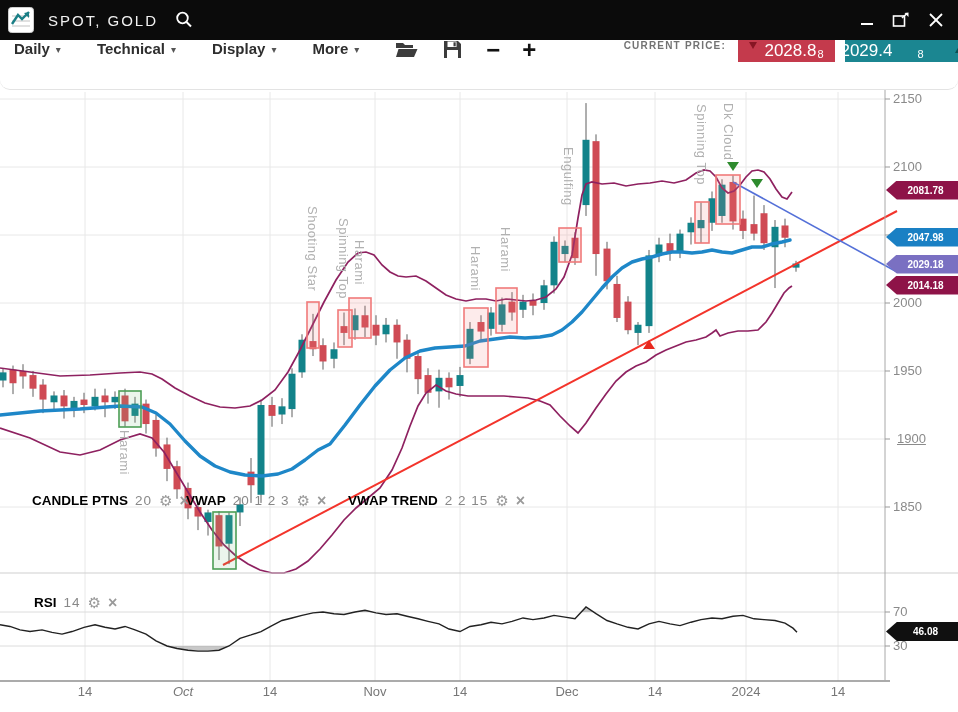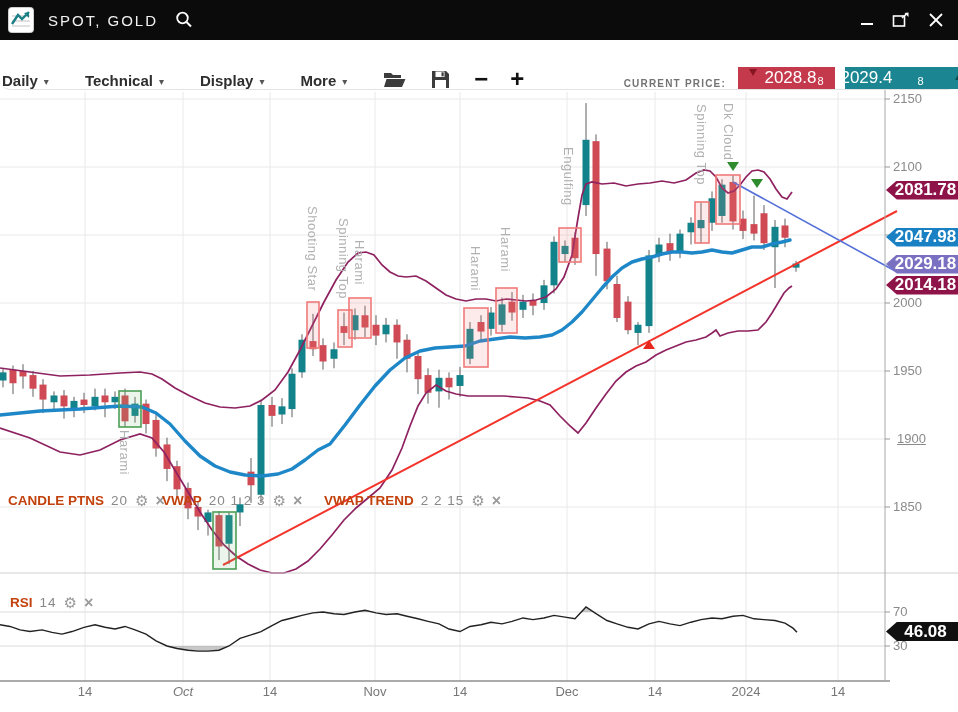--- a/index.html
+++ b/index.html
@@ -10,22 +10,22 @@
   .titlebar{position:absolute;left:0;top:0;width:958px;height:40px;background:#0b0b0b;
             display:flex;align-items:center;z-index:10;}
   .logo{width:26px;height:26px;margin-left:8px;}
   .app-title{color:#f2f2f2;font-size:15px;letter-spacing:2px;margin-left:14px;}
   .search-btn{margin-left:16px;cursor:pointer;display:flex;align-items:center;}
   .win-controls{margin-left:auto;display:flex;align-items:center;gap:18px;margin-right:14px;}
   .win-btn{cursor:pointer;display:flex;align-items:center;}
 
   
   .toolbar{position:absolute;left:0;top:40px;width:958px;height:50px;background:#fff;
-           border-bottom:1px solid #e3e3e3;display:flex;align-items:flex-end;z-index:10;
-           padding-left:2px;box-sizing:border-box;border-radius:10px;}
+           border-bottom:1px solid #e3e3e3;display:flex;align-items:flex-start;z-index:10;
+           padding-left:14px;box-sizing:border-box;border-radius:10px;}
   .menu-item{display:flex;align-items:center;margin-right:36px;cursor:pointer;}
   .menu-label{font-size:15px;font-weight:700;color:#2e2e2e;}
   .caret{font-size:10px;color:#555;margin-left:6px;margin-top:2px;}
   .tool-icon{margin-right:24px;cursor:pointer;display:flex;align-items:center;}
   .zoom-btn{font-size:24px;font-weight:700;color:#111;margin-right:22px;cursor:pointer;line-height:20px;}
   .cp-label{margin-left:auto;margin-right:12px;color:#737373;font-size:10px;
             letter-spacing:1.2px;font-weight:600;white-space:nowrap;}
   .price-chip{height:22px;display:flex;align-items:center;justify-content:center;
               color:#fff;font-size:17px;}
   .chip-bid{width:97px;background:#c43a4c;}
@@ -38,26 +38,26 @@
 
   
   #chart-region{position:absolute;left:0;top:0;width:958px;height:712px;}
   #chart-svg{position:absolute;left:0;top:0;}
   #overlay{position:absolute;left:0;top:0;width:958px;height:712px;pointer-events:none;}
   .axis-label{position:absolute;color:#8a8a8a;font-size:13px;}
   .x-label{position:absolute;color:#777;font-size:13px;width:44px;text-align:center;top:684px;}
   .pattern-label{position:absolute;writing-mode:vertical-rl;color:#b1b1b1;font-size:13px;
                  letter-spacing:.5px;white-space:nowrap;}
   .price-badge{position:absolute;left:886px;width:72px;height:19px;color:#fff;
-               font-size:17px;font-weight:700;display:flex;align-items:center;
+               font-size:10px;font-weight:700;display:flex;align-items:center;
                justify-content:center;padding-left:7px;box-sizing:border-box;
                clip-path:polygon(0 50%,15% 0,100% 0,100% 100%,15% 100%);}
   .ind-legend{position:absolute;top:493px;display:flex;align-items:center;gap:7px;
               font-size:13.5px;z-index:5;}
-  .ind-name{font-weight:700;color:#c2410c;white-space:nowrap;}
+  .ind-name{font-weight:700;color:#000000;white-space:nowrap;margin-left:24px;}
   .ind-params{color:#888;white-space:nowrap;letter-spacing:1px;}
   .mini-icon{color:#9a9a9a;font-size:15px;cursor:pointer;line-height:14px;}
   .mini-x{font-weight:700;font-size:16px;}
   .rsi-legend{top:595px;}
 </style>
 </head>
 <body>
 
 <div id="chart-region">
   <svg id="chart-svg" width="958" height="712">

